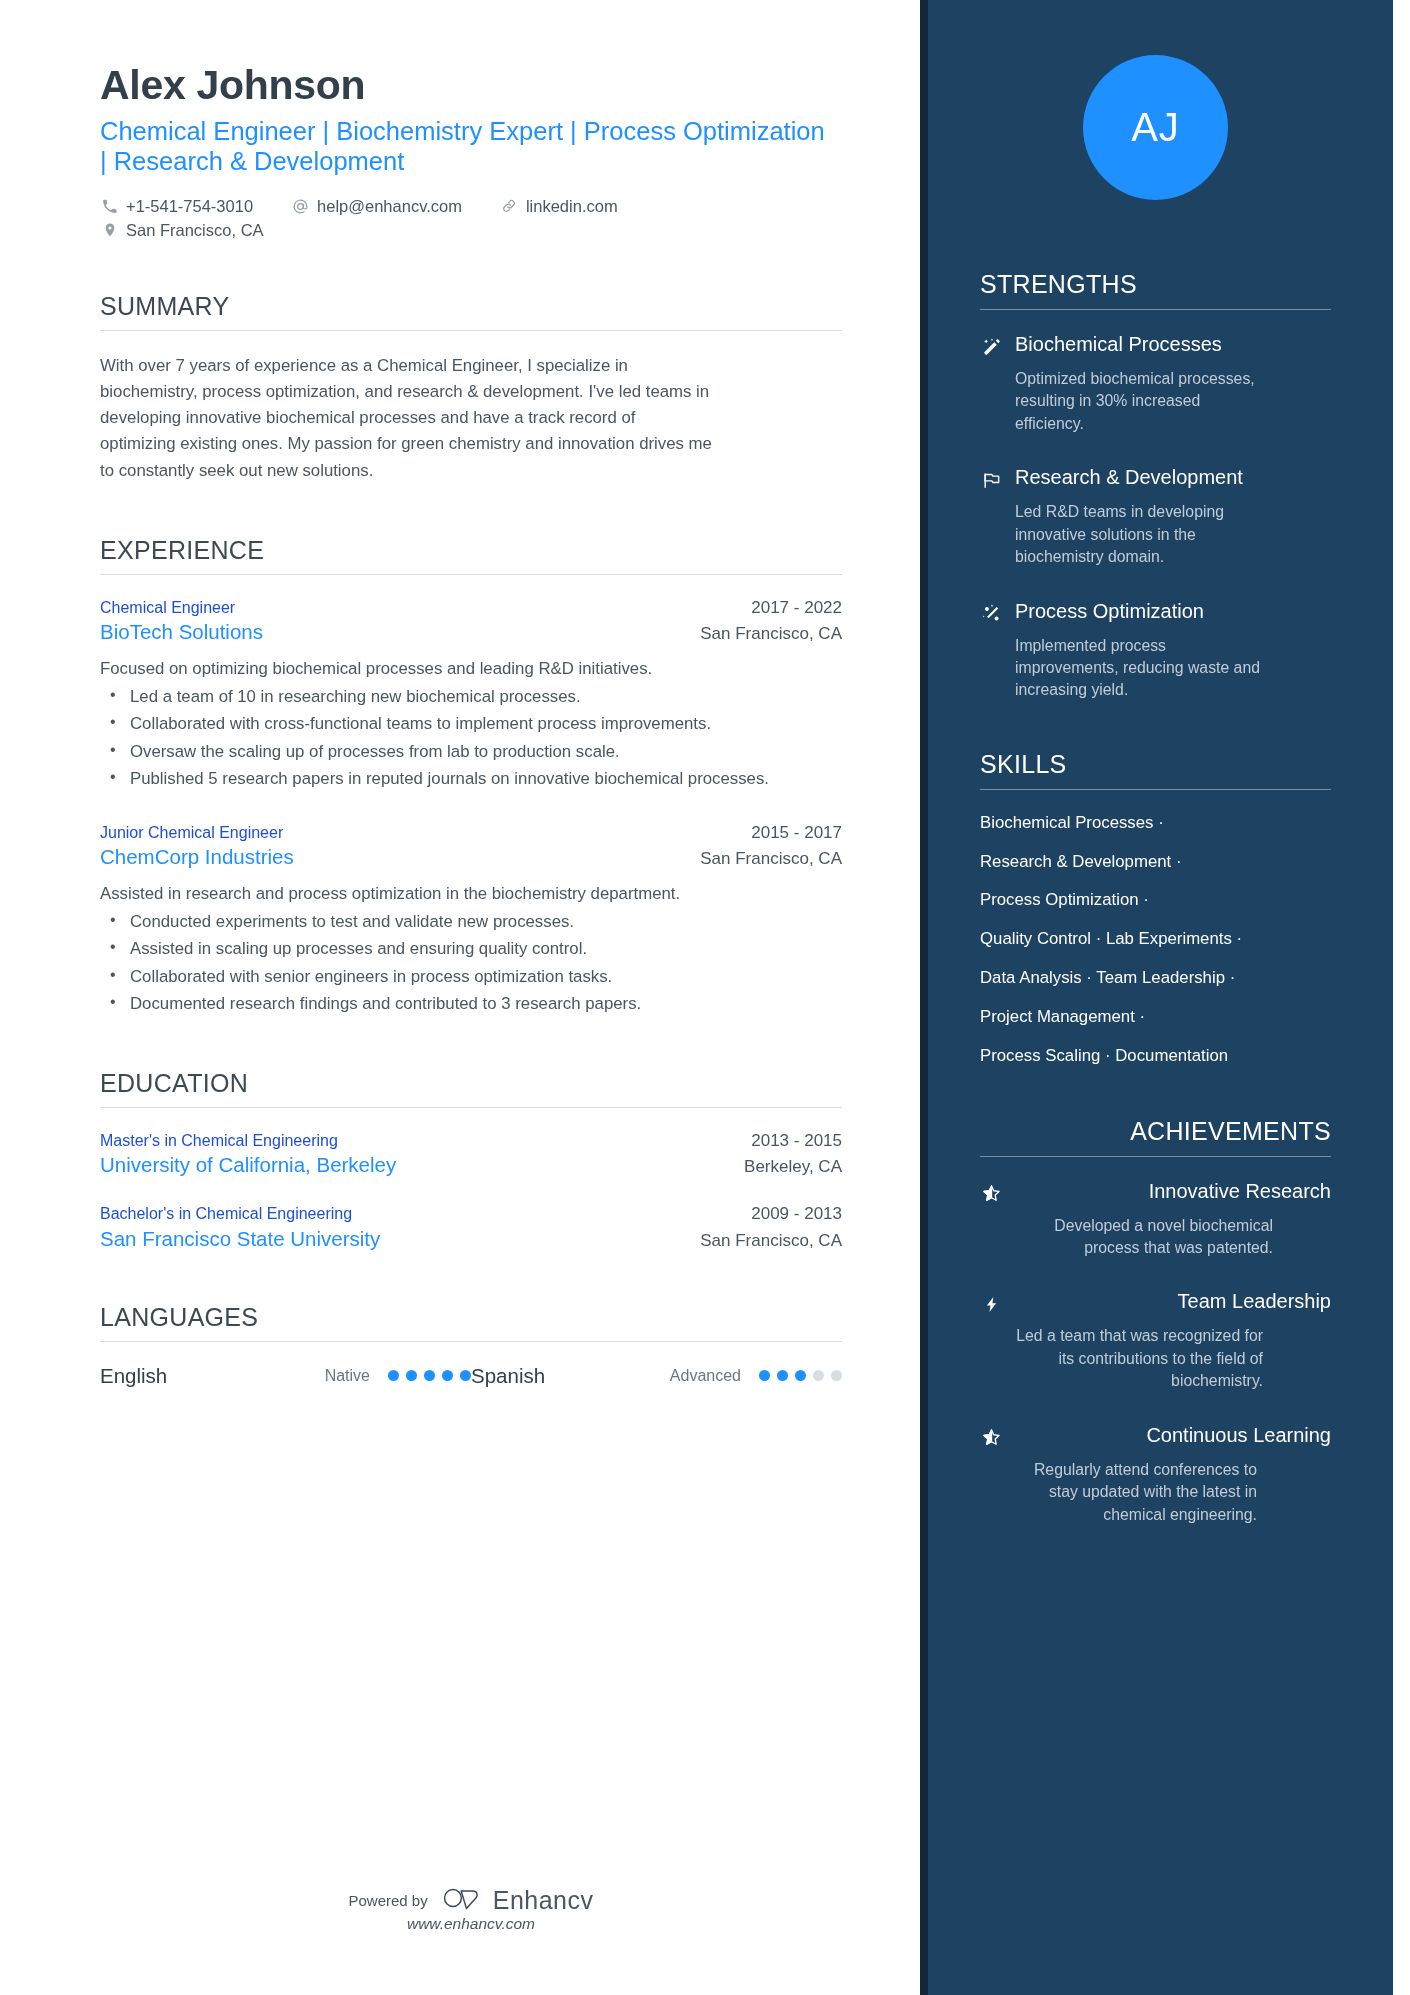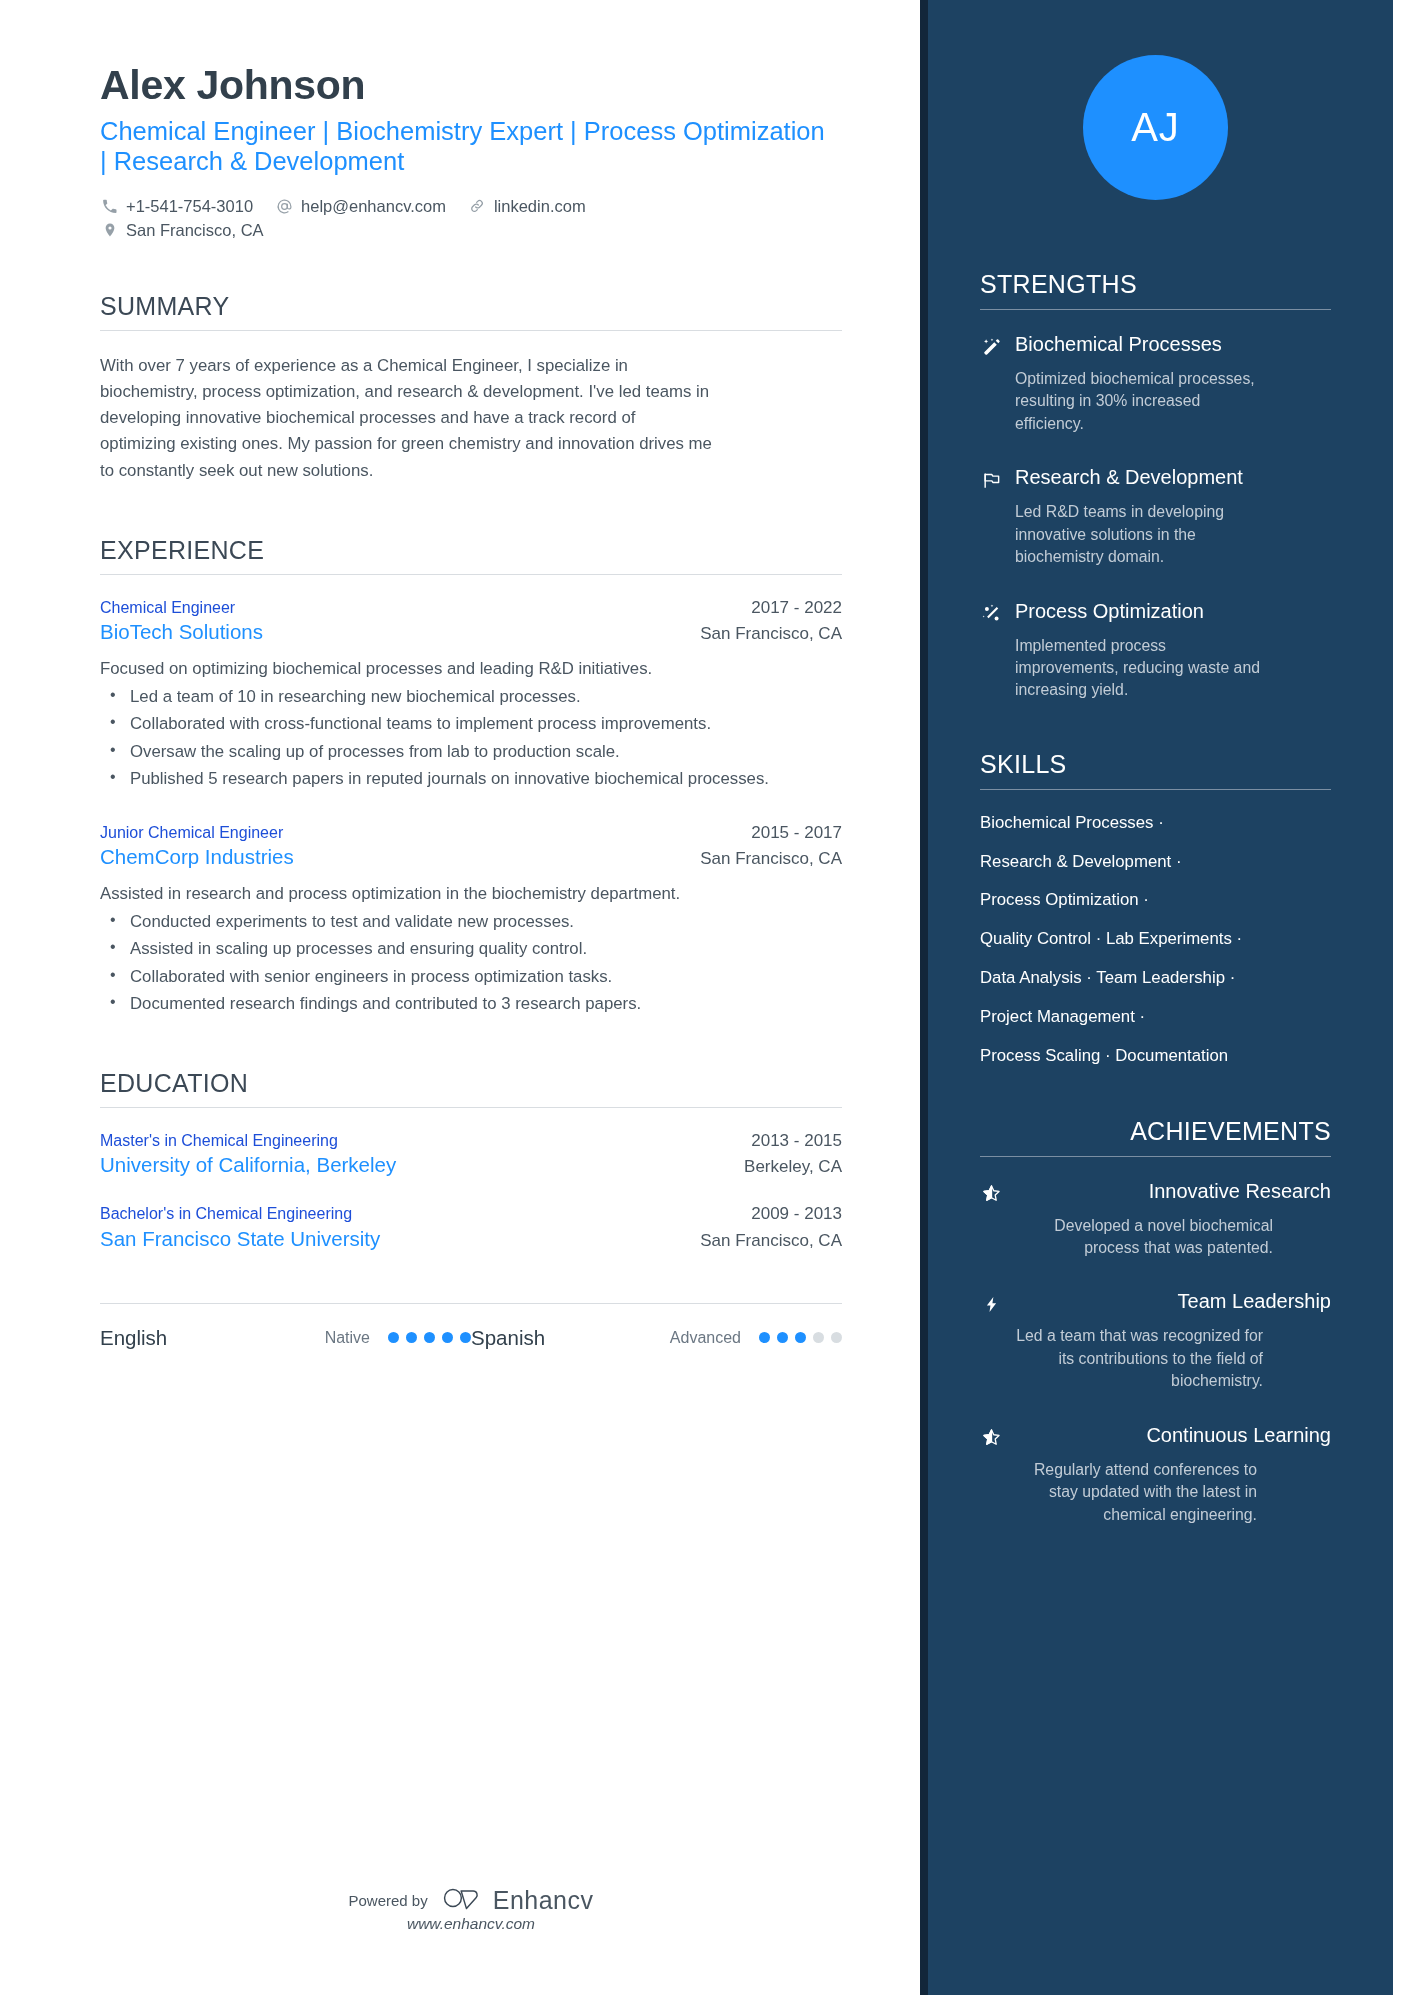--- a/index.html
+++ b/index.html
@@ -38,21 +38,21 @@
     line-height: 1.17;
     font-weight: 400;
     max-width: 730px;
     margin-bottom: 20px;
   }
   .contact-rows { margin-top: 4px; }
   .contact-row {
     display: flex;
     align-items: center;
     flex-wrap: wrap;
-    gap: 0px;
+    gap: 16px;
     margin-bottom: 5px;
   }
   .contact-item {
     display: flex;
     align-items: center;
     font-size: 16.5px;
     color: #4a5661;
     margin-right: 22px;
     white-space: nowrap;
   }
@@ -411,20 +411,21 @@
           <div class="entry-date">2009 - 2013</div>
         </div>
         <div class="entry-sub">
           <div class="entry-org">San Francisco State University</div>
           <div class="entry-loc">San Francisco, CA</div>
         </div>
       </div>
     </div>
 
     <div class="section">
+      <div class="section-title">LANGUAGES</div>
       <div class="section-rule"></div>
       <div class="lang-row">
         <div class="lang-block">
           <div class="lang-name">English</div>
           <div class="lang-level">Native</div>
           <div class="dots">
               <span class="dot on"></span>
               <span class="dot on"></span>
               <span class="dot on"></span>
               <span class="dot on"></span>

